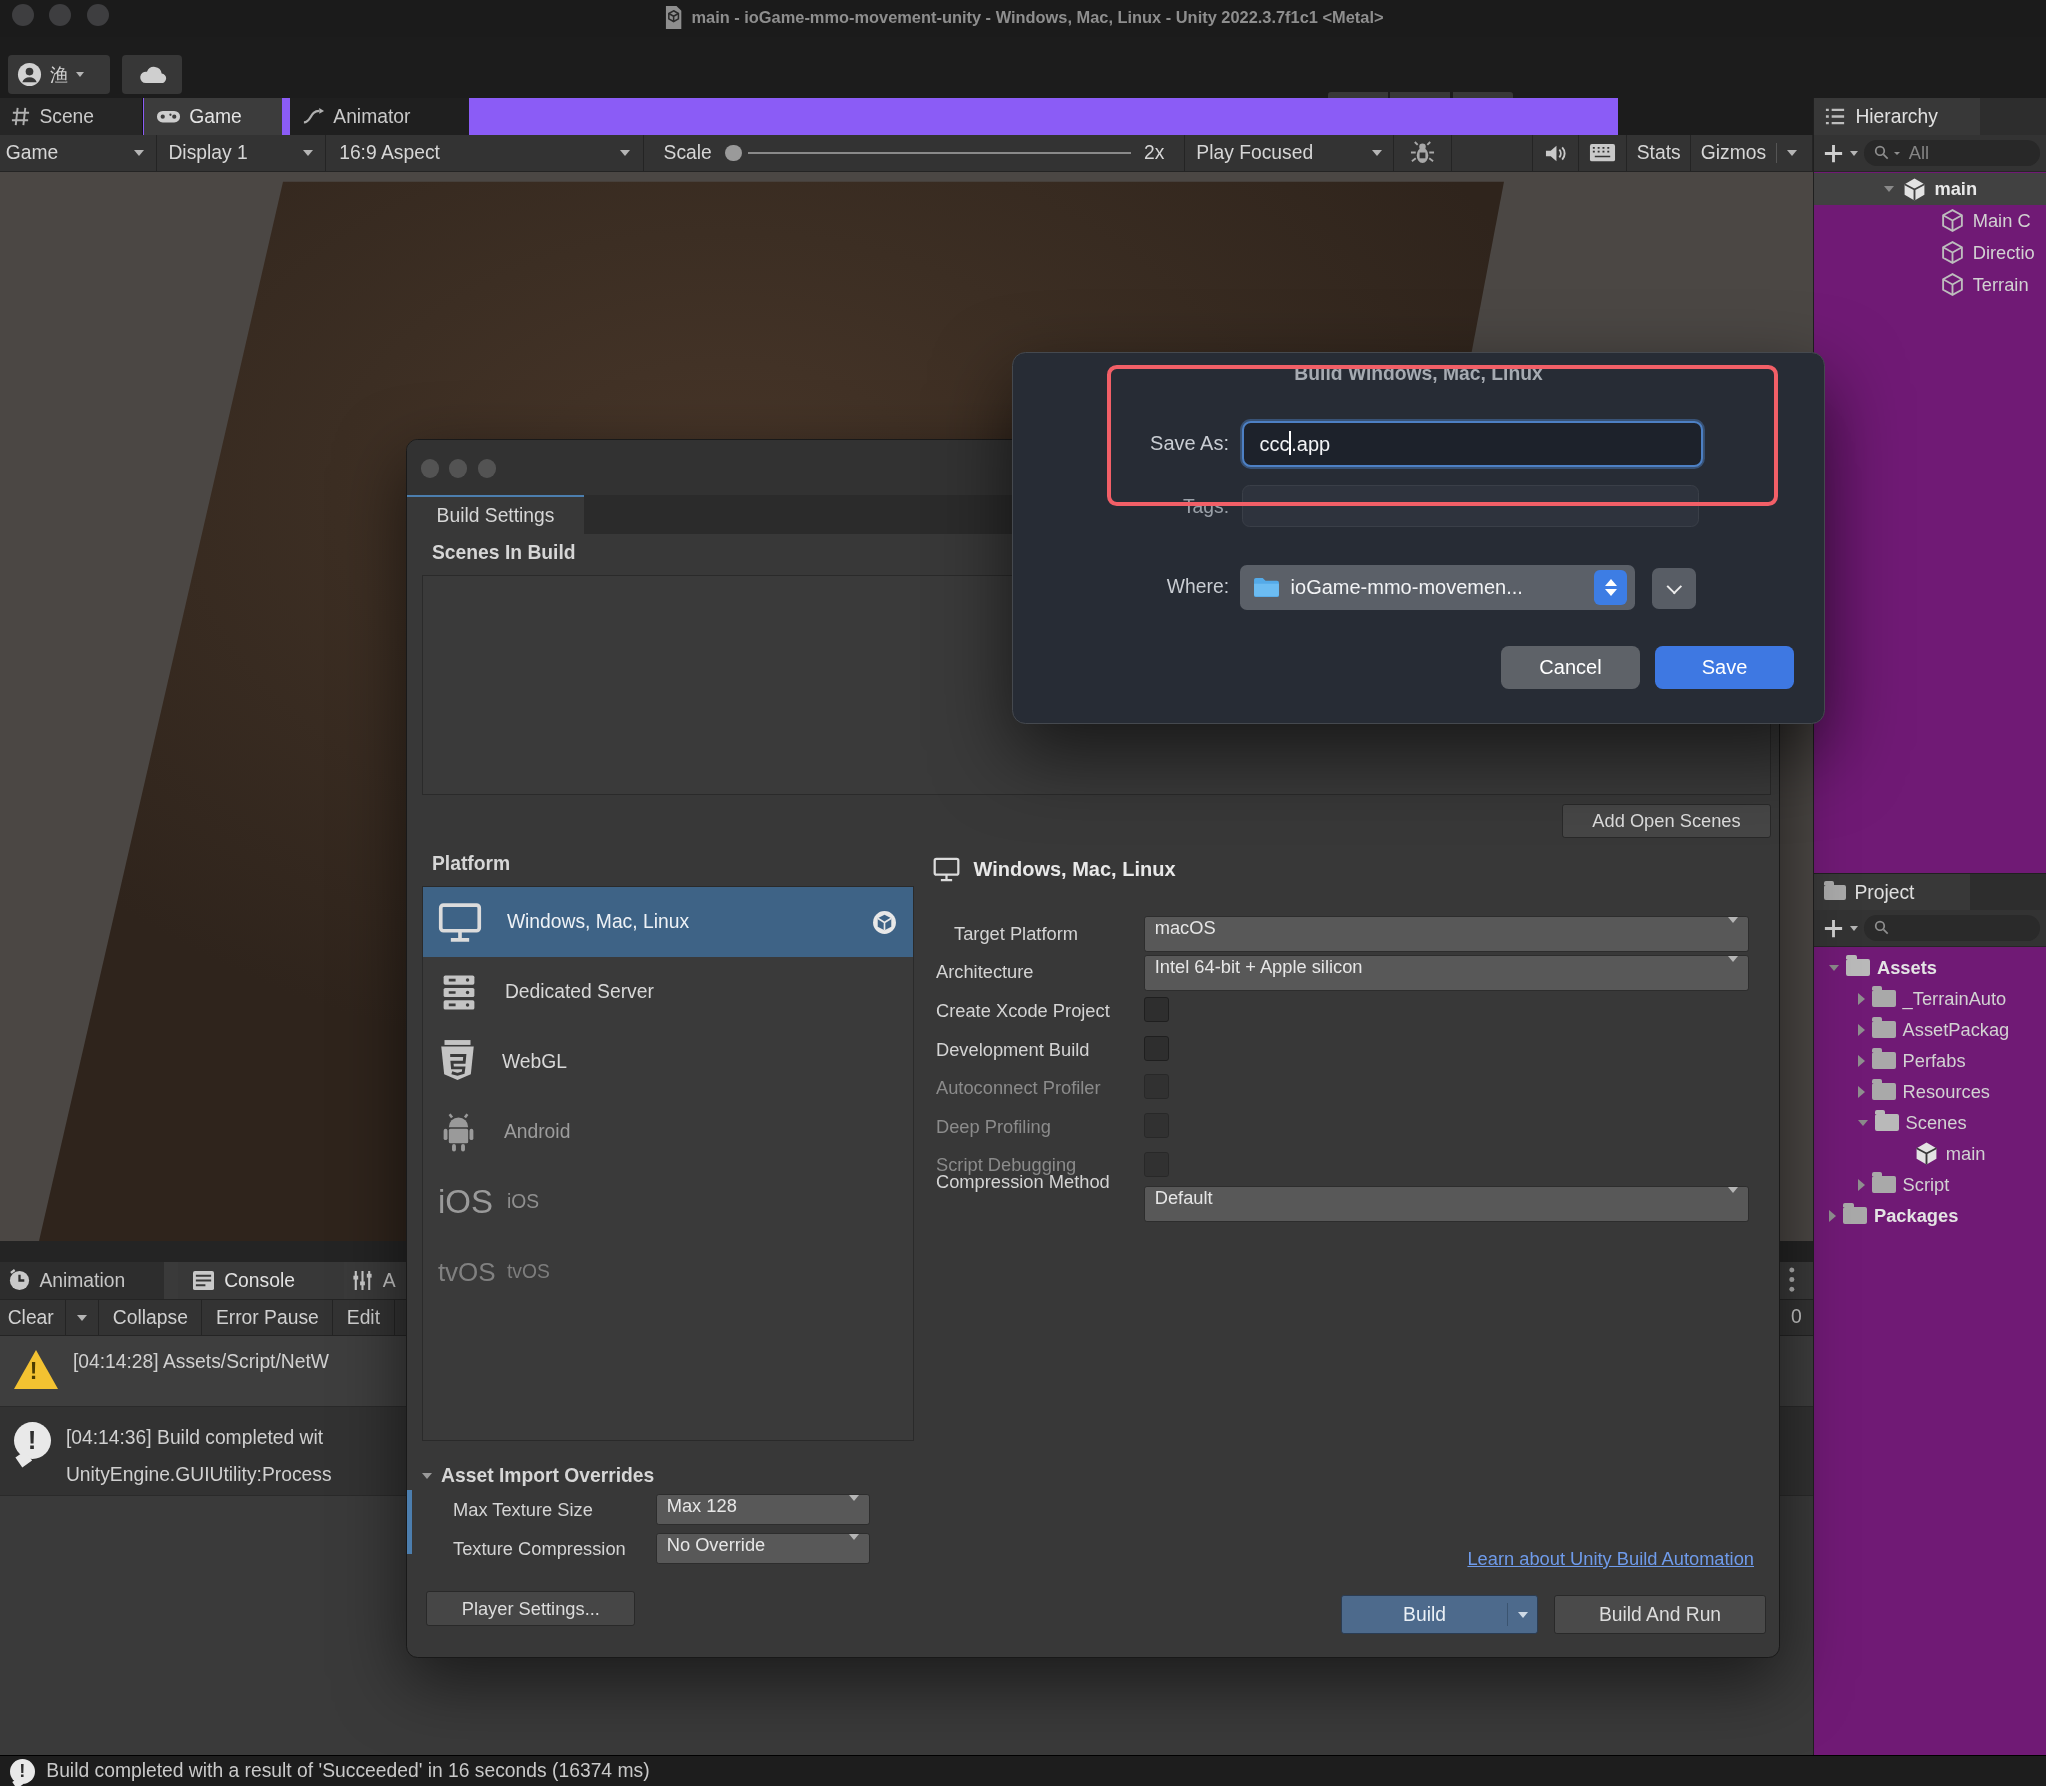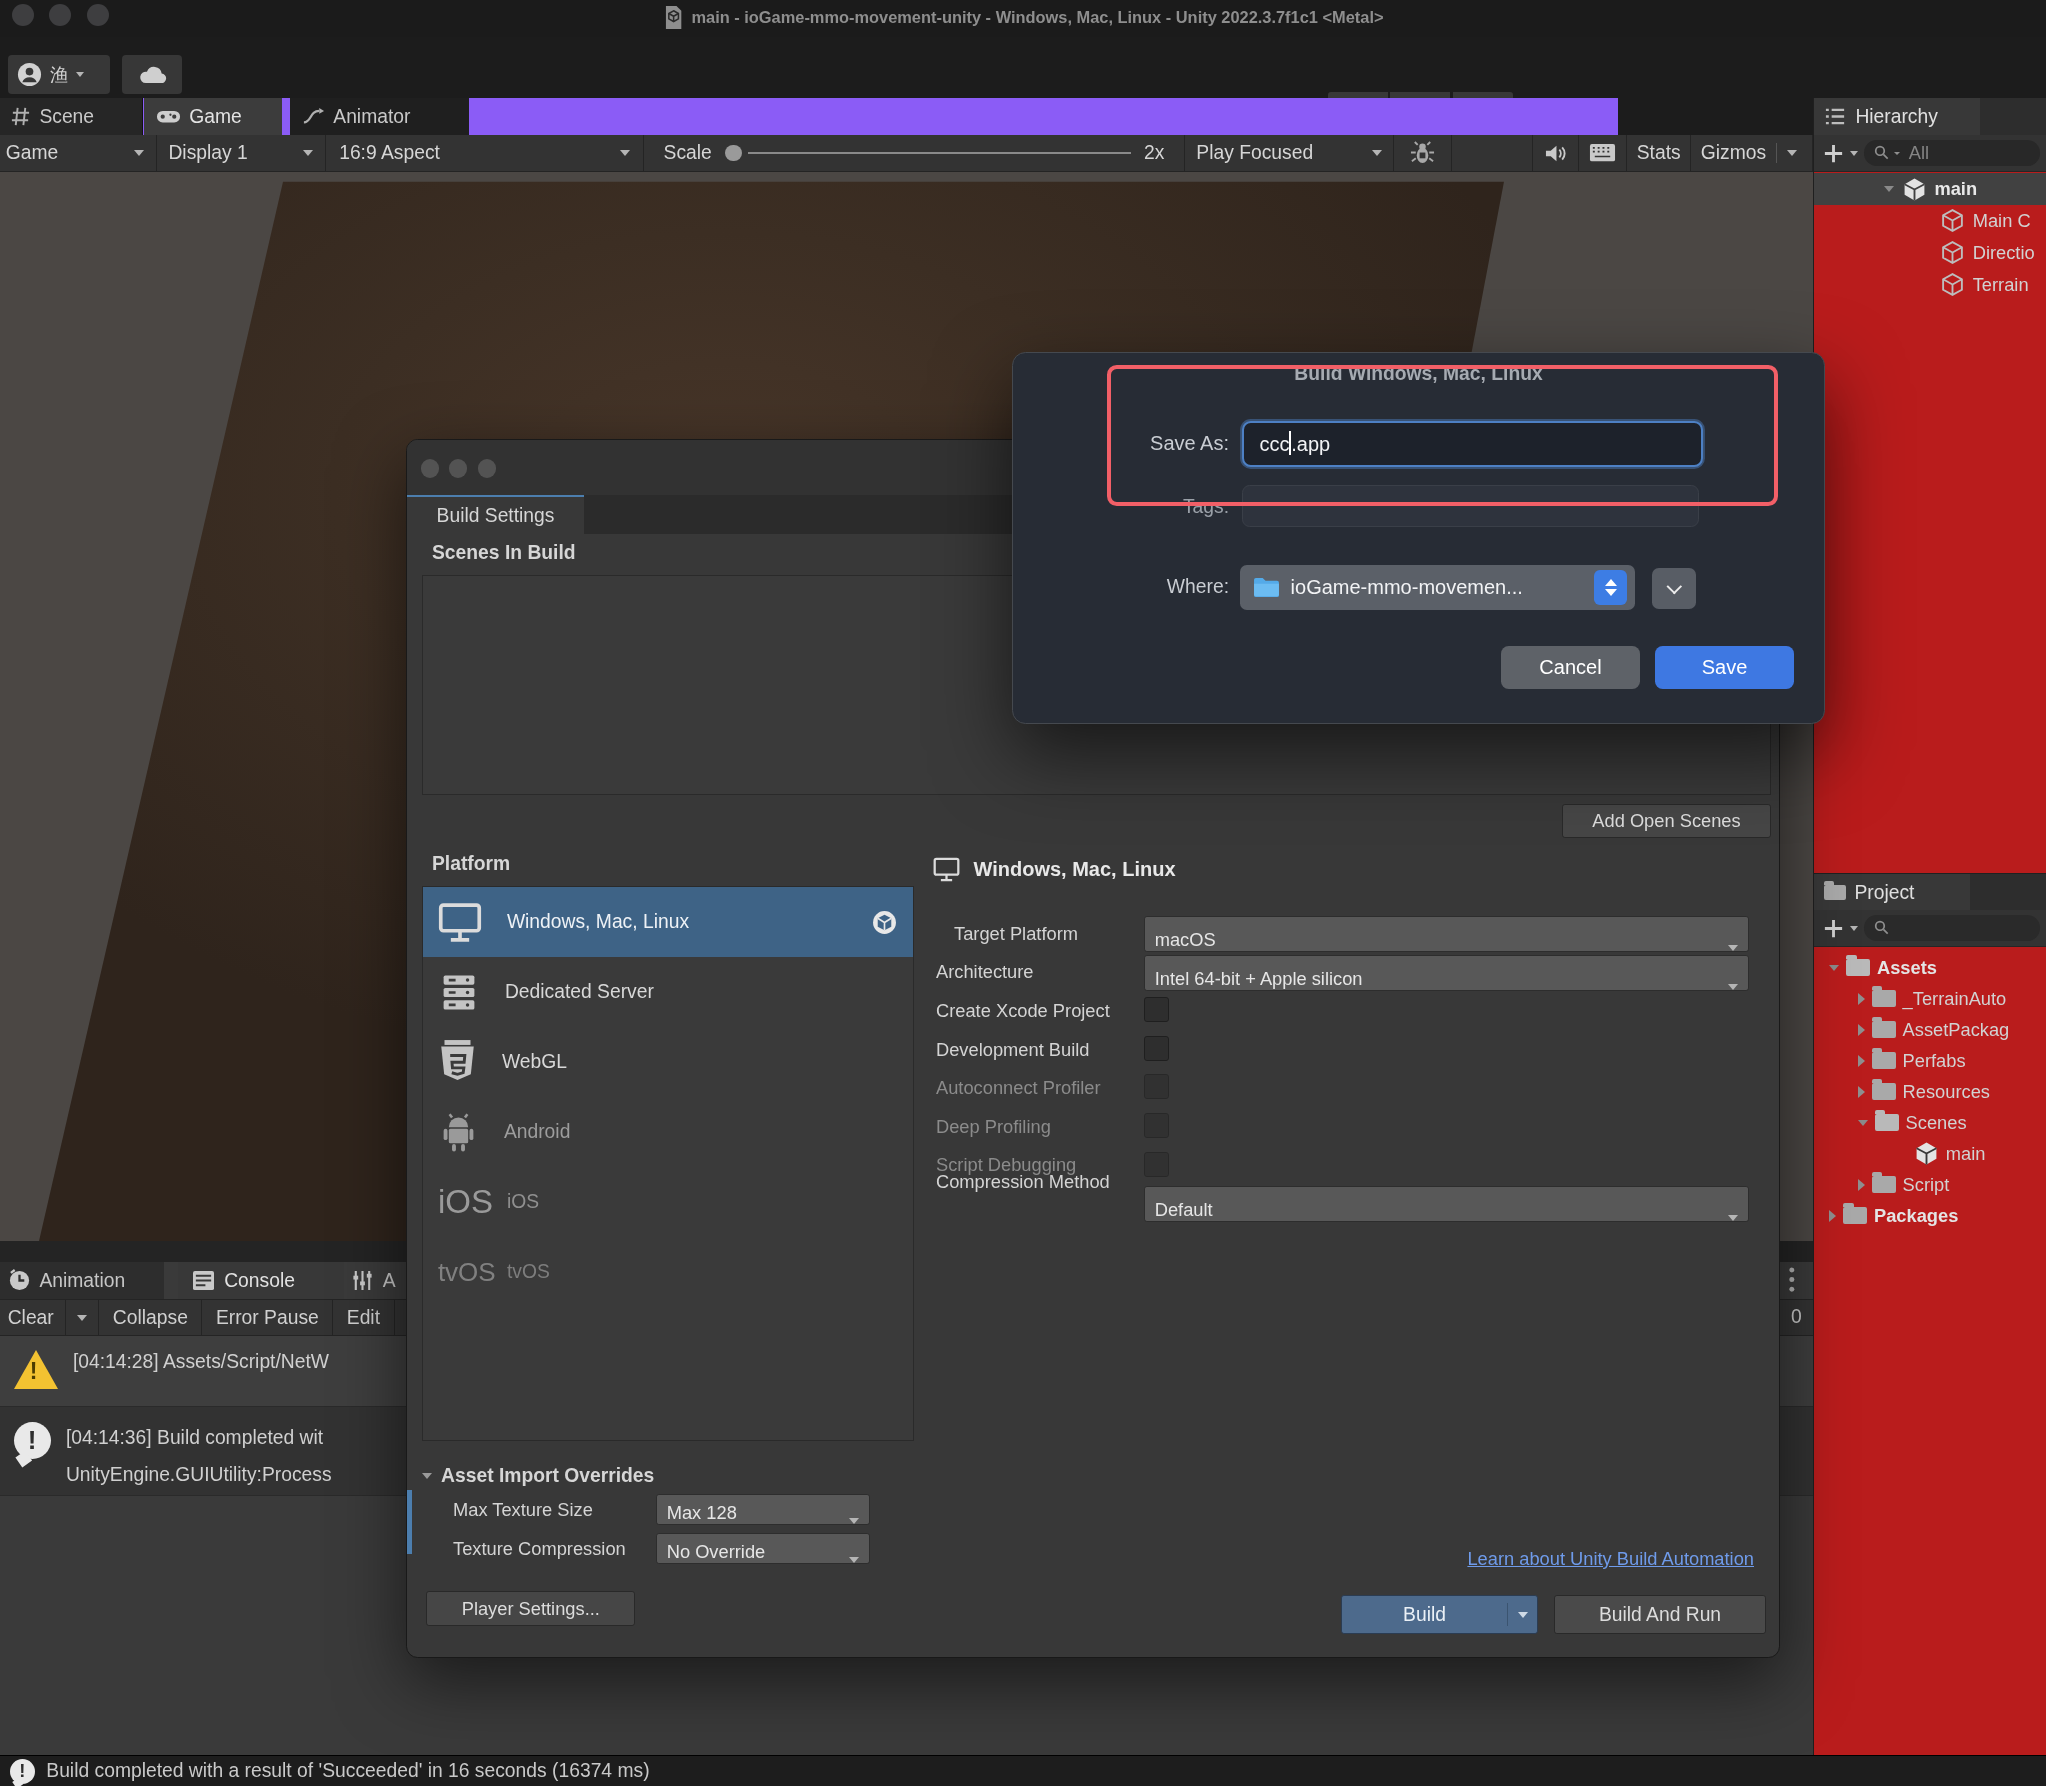--- a/index.html
+++ b/index.html
@@ -5,21 +5,21 @@
 *{margin:0;padding:0;box-sizing:border-box}
 html,body{width:2047px;height:1786px;background:#1c1c1c;font-family:"Liberation Sans",sans-serif;overflow:hidden;position:relative;color:#cfcfcf}
 .abs{position:absolute}
 .flex{display:flex;align-items:center}
 .tri-d{width:0;height:0;border-left:5.8px solid transparent;border-right:5.8px solid transparent;border-top:6.8px solid #b5b5b5}
 .tri-r{width:0;height:0;border-top:6.8px solid transparent;border-bottom:6.8px solid transparent;border-left:7.7px solid #8f8f8f}
 .folder{position:relative;width:24px;height:16.4px;background:#a9a9a9;border-radius:1.9px;flex:0 0 auto}
 .folder::before{content:"";position:absolute;top:-3.9px;left:0;width:10.6px;height:3.9px;background:inherit;border-radius:1.9px 1.9px 0 0}
 .folder.open{background:#b9b9b9}
 .dot{border-radius:50%}
-.dd{background:#585858;border:1px solid #2d2d2d;border-radius:2.9px;display:flex;align-items:flex-end;justify-content:space-between;padding:0 9.7px;color:#e6e6e6;font-size:18.3px}
+.dd{background:#585858;border:1px solid #2d2d2d;border-radius:2.9px;display:flex;align-items:flex-start;justify-content:space-between;padding:0 9.7px;color:#e6e6e6;font-size:18.3px}
 .cb{background:#2e2e2e;border:1px solid #1f1f1f;border-radius:2.9px}
 .ubtn{background:#464646;border:1px solid #292929;border-radius:2.9px;color:#dcdcdc;display:flex;align-items:center;justify-content:center;font-size:18.3px}
 .seg{border-right:1px solid #242424;display:flex;align-items:center;height:100%;position:relative}
 .trow{position:absolute;left:0;width:100%;height:31px;display:flex;align-items:center;color:#d2d2d2;font-size:18.3px;white-space:nowrap;overflow:hidden}
 .warn{width:0;height:0;border-left:22px solid transparent;border-right:22px solid transparent;border-bottom:39px solid #f3c231;position:relative}
 .warn::after{content:"!";position:absolute;left:-5.8px;top:8.7px;font-weight:bold;color:#4c3c00;font-size:23px}
 .bubble{width:37px;height:37px;border-radius:50%;background:#e9e9e9;position:relative;flex:0 0 auto}
 .bubble::before{content:"";position:absolute;bottom:-4.8px;left:4.8px;width:11.6px;height:11.6px;background:#e9e9e9;transform:rotate(55deg)}
 .bubble::after{content:"!";position:absolute;width:100%;text-align:center;top:2.9px;font-size:26px;font-weight:bold;color:#2e2e2e}
 .bubble.small{width:25px;height:25px}
@@ -241,21 +241,21 @@
     <span style="font-size:19.3px;color:#d0d0d0;margin-top:15.4px;white-space:nowrap">[04:14:28] Assets/Script/NetW</span>
   </div>
   <div class="abs flex" style="left:0;top:166px;width:1813px;height:89px;background:#323232;border-bottom:1px solid #2a2a2a;padding:0 13.5px;gap:15.4px;align-items:flex-start">
     <span class="bubble" style="margin-top:15.4px"></span>
     <span style="font-size:19.3px;color:#d0d0d0;margin-top:11.6px;line-height:37px;white-space:nowrap">
       <span>[04:14:36] Build completed wit</span><br><span>UnityEngine.GUIUtility:Process</span>
     </span>
   </div>
 </div>
 
-<div class="abs" style="left:1813px;top:98px;width:234px;height:1657px;background:#b91c1c;border-left:1px solid #1f1f1f;z-index:3;overflow:hidden">
+<div class="abs" style="left:1813px;top:98px;width:234px;height:1657px;background:#701a75;border-left:1px solid #1f1f1f;z-index:3;overflow:hidden">
 
   <div class="abs" style="left:0;top:0;width:234px;height:37px;background:#2d2d2d">
     <div class="abs flex" style="left:0;top:0;width:166px;height:37px;background:#383838;padding-left:9.7px;gap:8.7px">
       <span>
         <svg width="23" height="23" viewBox="0 0 24 24">
             <path d="M8 5h13M8 12h13M8 19h13" stroke="#bdbdbd" stroke-width="2.4"></path>
             <path d="M2 5h3M2 12h3M2 19h3" stroke="#bdbdbd" stroke-width="2.4"></path>
           </svg>
       </span>
       <span style="font-size:19.3px;color:#e0e0e0">Hierarchy</span>

